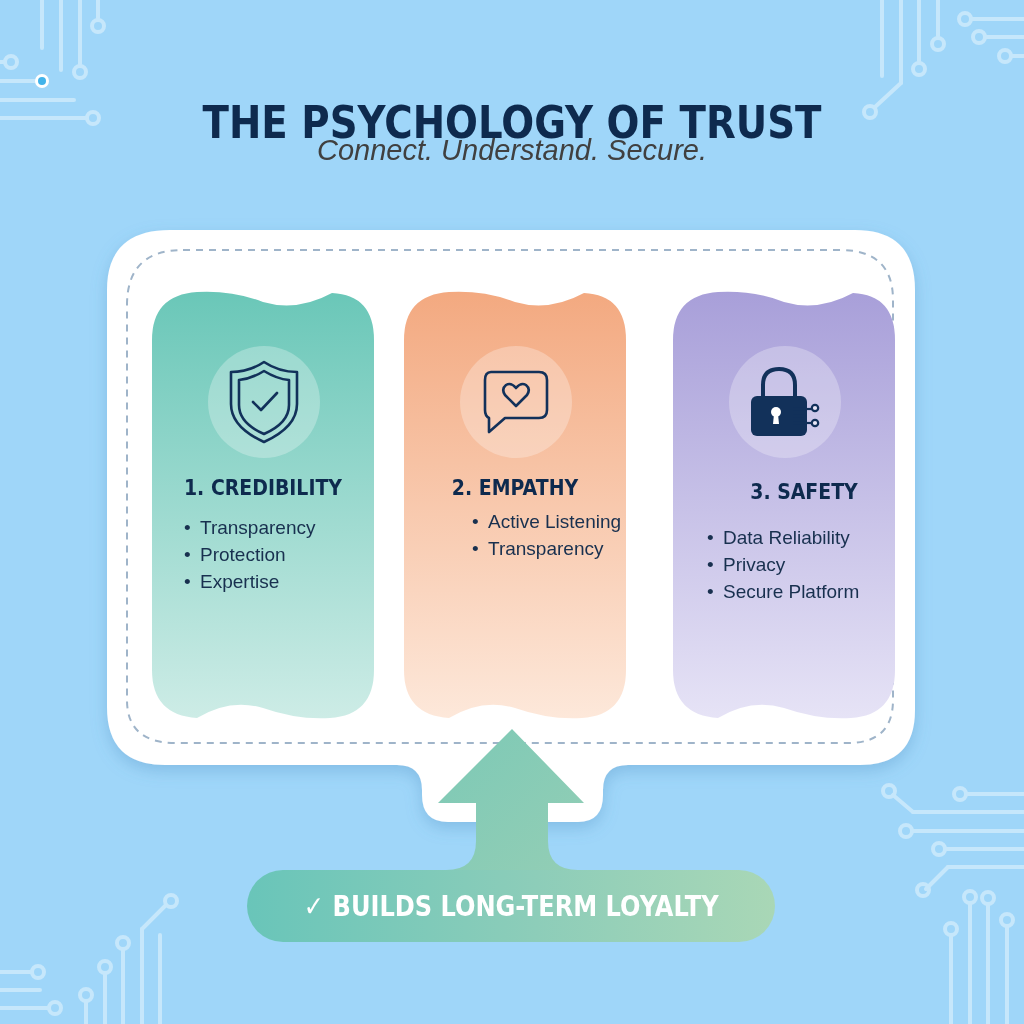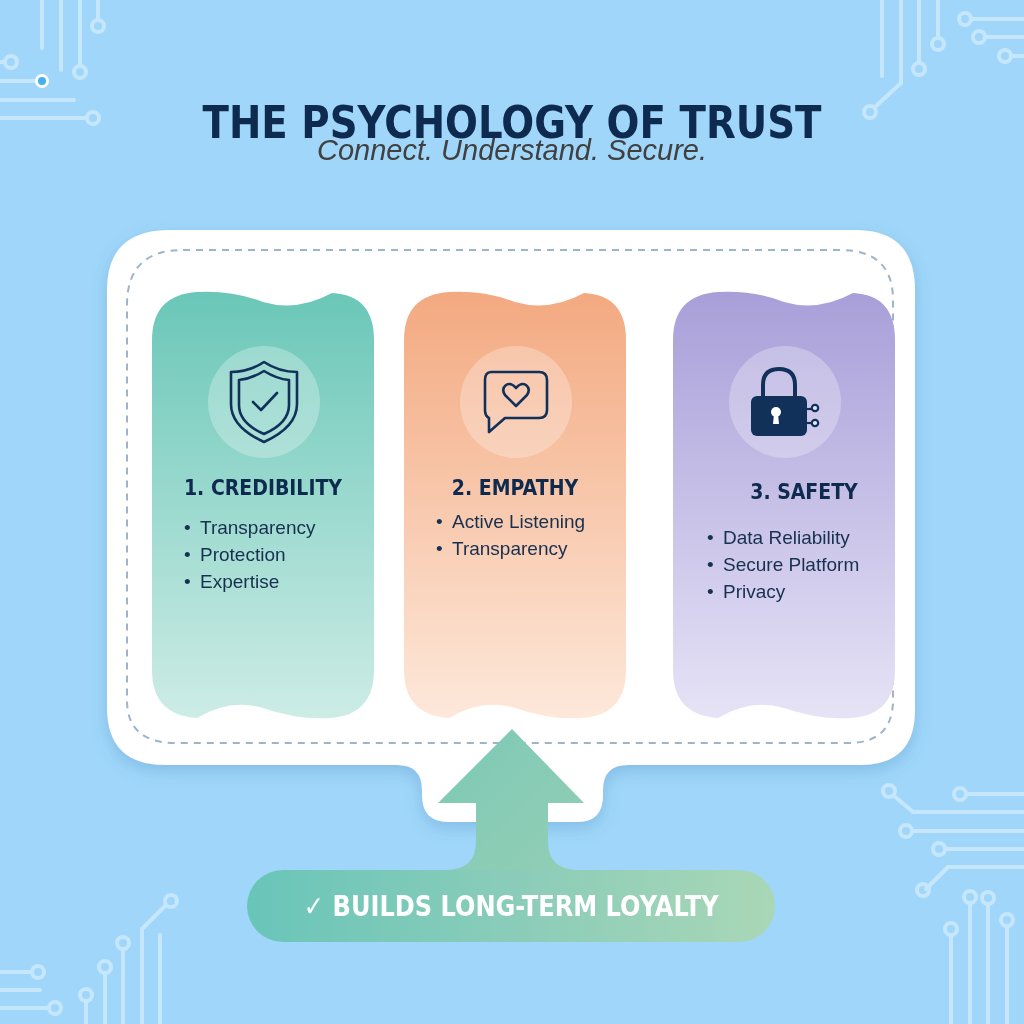--- a/index.html
+++ b/index.html
@@ -183,21 +183,21 @@
   </svg>
   <div class="icon-circle">
     <svg width="70" height="68" viewBox="0 0 70 68">
       <g fill="none" stroke="#12315a" stroke-width="2.6" stroke-linejoin="round" stroke-linecap="round">
         <path d="M10 4 H58 Q66 4 66 12 V42 Q66 50 58 50 H24 L8 64 V50 Q4 48 4 42 V12 Q4 4 10 4 Z"></path>
         <path d="M35 38 L24 27 Q20 21 25 17 Q30 14 35 20 Q40 14 45 17 Q50 21 46 27 Z"></path>
       </g>
     </svg>
   </div>
   <div class="panel-title" style="top:186px;">2. EMPATHY</div>
-  <ul class="bullets" style="top:218px; padding-left:32px;">
+  <ul class="bullets" style="top:218px; padding-left:32px;margin-left:36px;">
     <li>Active Listening</li>
     <li>Transparency</li>
   </ul>
 </div>
 
 <div class="panel" style="left:673px;padding-left:40px;">
   <svg class="shape" width="222" height="432" viewBox="0 0 222 432">
     <defs>
       <linearGradient id="g3" x1="0" y1="0" x2="0" y2="1">
         <stop offset="0%" stop-color="#a89fd9"></stop>
@@ -217,22 +217,22 @@
         <line x1="44" y1="51" x2="55" y2="51"></line>
         <line x1="44" y1="58" x2="62" y2="58"></line>
         <circle cx="66" cy="43" r="3.2" fill="#e9e6f6"></circle>
         <circle cx="66" cy="58" r="3.2" fill="#e9e6f6"></circle>
       </g>
     </svg>
   </div>
   <div class="panel-title" style="top:190px;">3. SAFETY</div>
   <ul class="bullets" style="top:234px; padding-left:34px;">
     <li>Data Reliability</li>
+    <li>Privacy</li>
     <li>Secure Platform</li>
-    <li>Privacy</li>
   </ul>
 </div>
 
 <div class="badge">
   <div class="badge-text">
     <span>✓</span>
     <span>BUILDS LONG-TERM LOYALTY</span>
   </div>
 </div>
 

